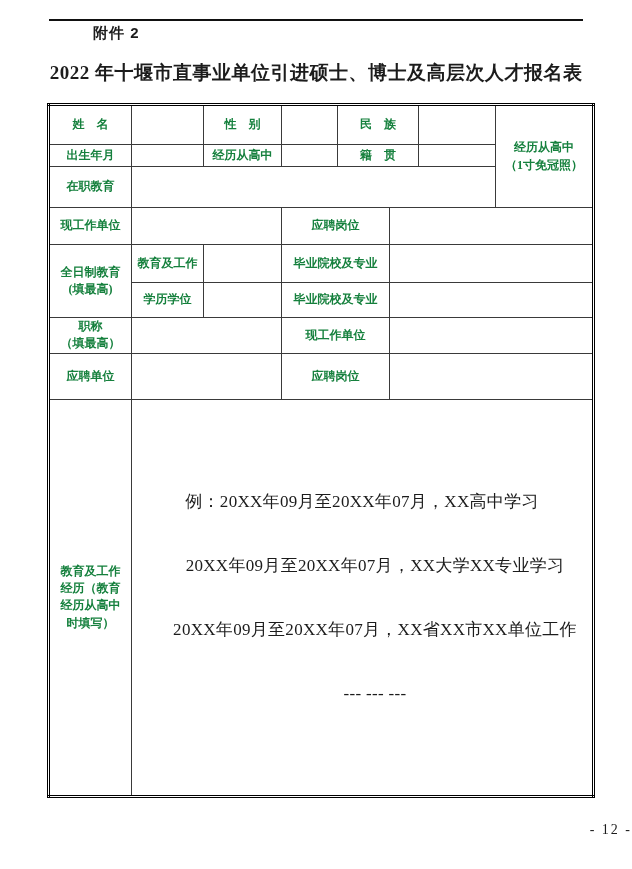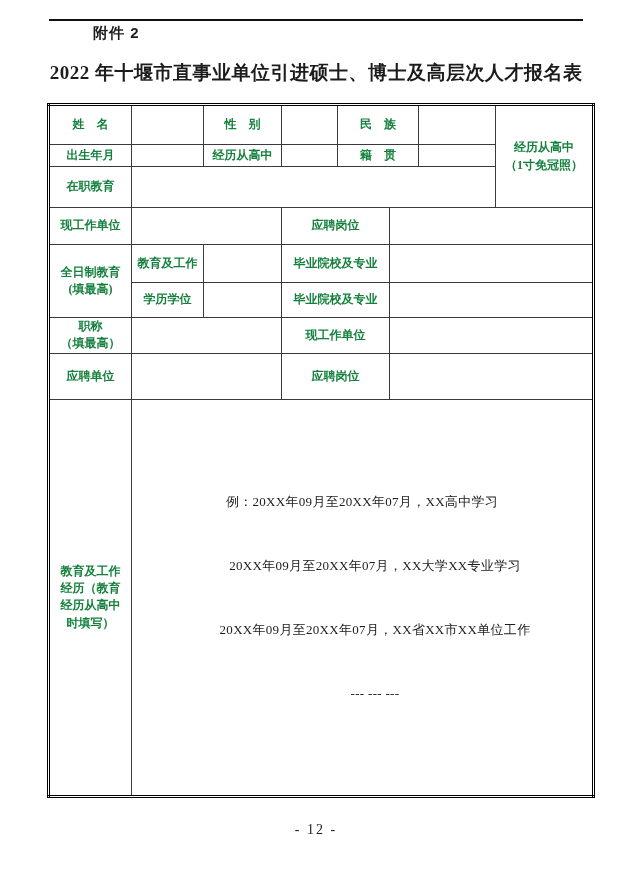--- a/index.html
+++ b/index.html
@@ -56,30 +56,30 @@
     white-space: pre-wrap;
     overflow: hidden;
   }
   td.lbl { color: #15803d; font-weight: bold; }
   td.exp-content {
     text-align: left;
     vertical-align: top;
     padding: 125px 8px 0 18px;
   }
   .exp-line {
-    font-size: 13px;
+    font-size: 17px;
     line-height: 29px;
     white-space: pre;
     letter-spacing: 0.3px;
   }
   .exp-line.indent { margin-left: 26px; }
   .footer {
     position: absolute;
     left: 0; right: 0; top: 822px;
-    text-align: center;
+    text-align: right;
     font-size: 14px;
     letter-spacing: 2px;
   }
 </style>
 </head>
 <body>
 
 <div class="page">
 
   <div class="top-rule"></div>

